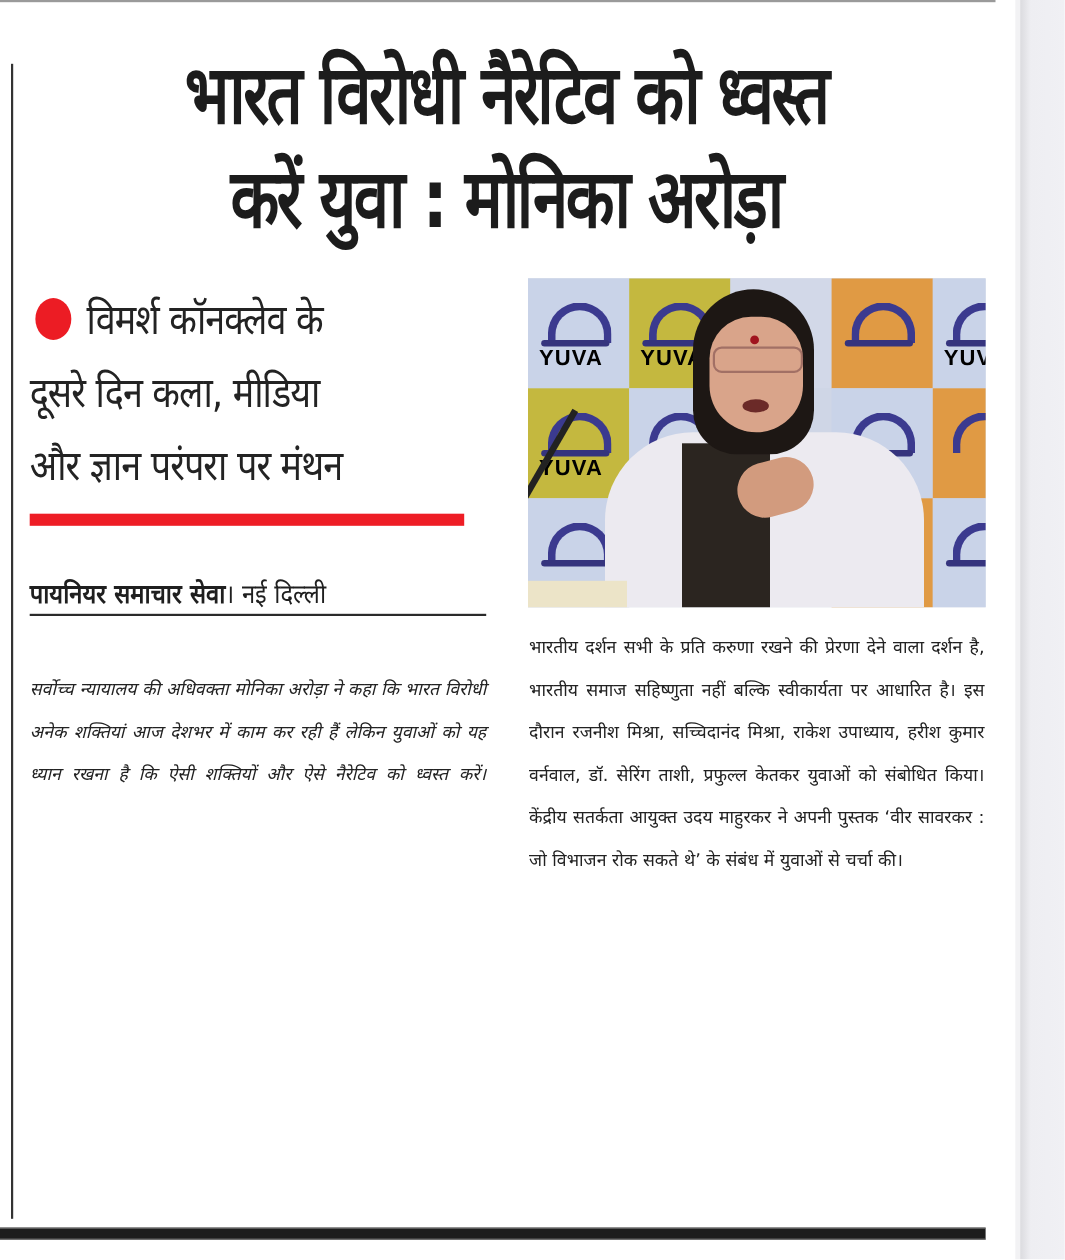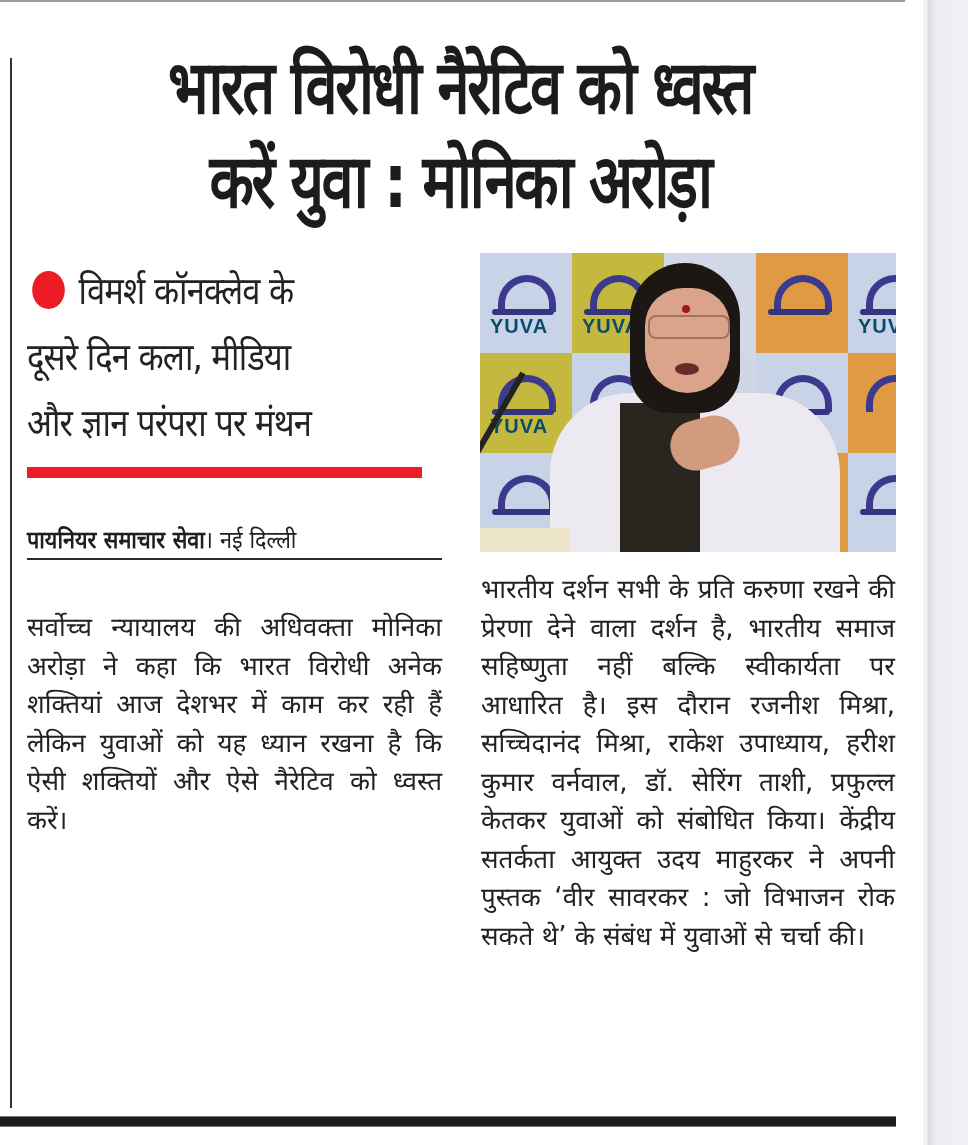--- a/index.html
+++ b/index.html
@@ -50,39 +50,39 @@
       position: absolute; left: 480px; top: 253px; width: 416px; height: 299px; overflow: hidden;
       background: #cfd6e6;
     }
     .tile { position: absolute; width: 92px; height: 100px; }
     .tile .logo-arc {
       position: absolute; left: 18px; top: 22px; width: 44px; height: 30px;
       border: 7px solid #3b3a8f; border-bottom: none; border-radius: 40px 40px 0 0;
     }
     .tile .logo-base { position: absolute; left: 12px; top: 56px; width: 62px; height: 6px; background: #35347e; border-radius: 3px; }
     .tile .logo-text {
-      position: absolute; left: 10px; top: 62px; font-weight: bold; font-size: 20px; color: #0c4a6e;
+      position: absolute; left: 10px; top: 62px; font-weight: bold; font-size: 20px; color: #000000;
       font-family: "Liberation Sans", sans-serif; letter-spacing: 1px; text-align: right;
     }
     .person-hair { position: absolute; left: 150px; top: 10px; width: 110px; height: 150px; background: #1d1714; border-radius: 55px 55px 40px 40px; }
     .person-face { position: absolute; left: 165px; top: 35px; width: 85px; height: 105px; background: #d9a48a; border-radius: 40px 40px 45px 45px; }
     .person-bindi { position: absolute; left: 202px; top: 52px; width: 8px; height: 8px; border-radius: 50%; background: #a0141e; }
     .person-glasses { position: absolute; left: 168px; top: 62px; width: 78px; height: 20px; border: 2px solid #8a5a55; border-radius: 8px; opacity: 0.7; }
     .person-mouth { position: absolute; left: 195px; top: 110px; width: 24px; height: 12px; background: #6b2a28; border-radius: 50%; }
     .person-coat { position: absolute; left: 70px; top: 140px; width: 290px; height: 200px; background: #eceaf0; border-radius: 80px 80px 0 0; }
     .person-shirt { position: absolute; left: 140px; top: 150px; width: 80px; height: 170px; background: #2b2520; }
     .person-hand { position: absolute; left: 190px; top: 165px; width: 70px; height: 50px; background: #d29b7e; border-radius: 25px; transform: rotate(-15deg); }
     .mic { position: absolute; left: 40px; top: 120px; width: 6px; height: 180px; background: #222; transform: rotate(30deg); transform-origin: top; }
     .podium { position: absolute; left: 0; top: 275px; width: 90px; height: 30px; background: #ece4c8; }
 
-    .col { position: absolute; font-family: "DejaVu Sans", sans-serif; font-size: 26px; line-height: 38.5px; color: #222; }
+    .col { position: absolute; font-family: "DejaVu Sans", sans-serif; font-size: 16px; line-height: 38.5px; color: #222; }
     .col p { margin: 0; text-align: justify; text-align-last: justify; }
     .col p.last { text-align-last: left; }
     .col .indent { text-indent: 85px; }
-    .col-left { left: 27px; top: 608px; width: 415px; }
+    .col-left { left: 27px; top: 608px; width: 415px; font-style: italic; }
     .col-right { left: 481px; top: 570px; width: 414px; }
 
     .bottom-rule { position: absolute; left: 0; top: 1116px; width: 896px; height: 9px; background: #1d1d1d; border-top: 1px solid #777; border-bottom: 1px solid #777; }
   </style>
 </head>
 <body>
 
 <div class="top-rule"></div>
 <div class="right-gutter"></div>
 <div class="left-rule"></div>

